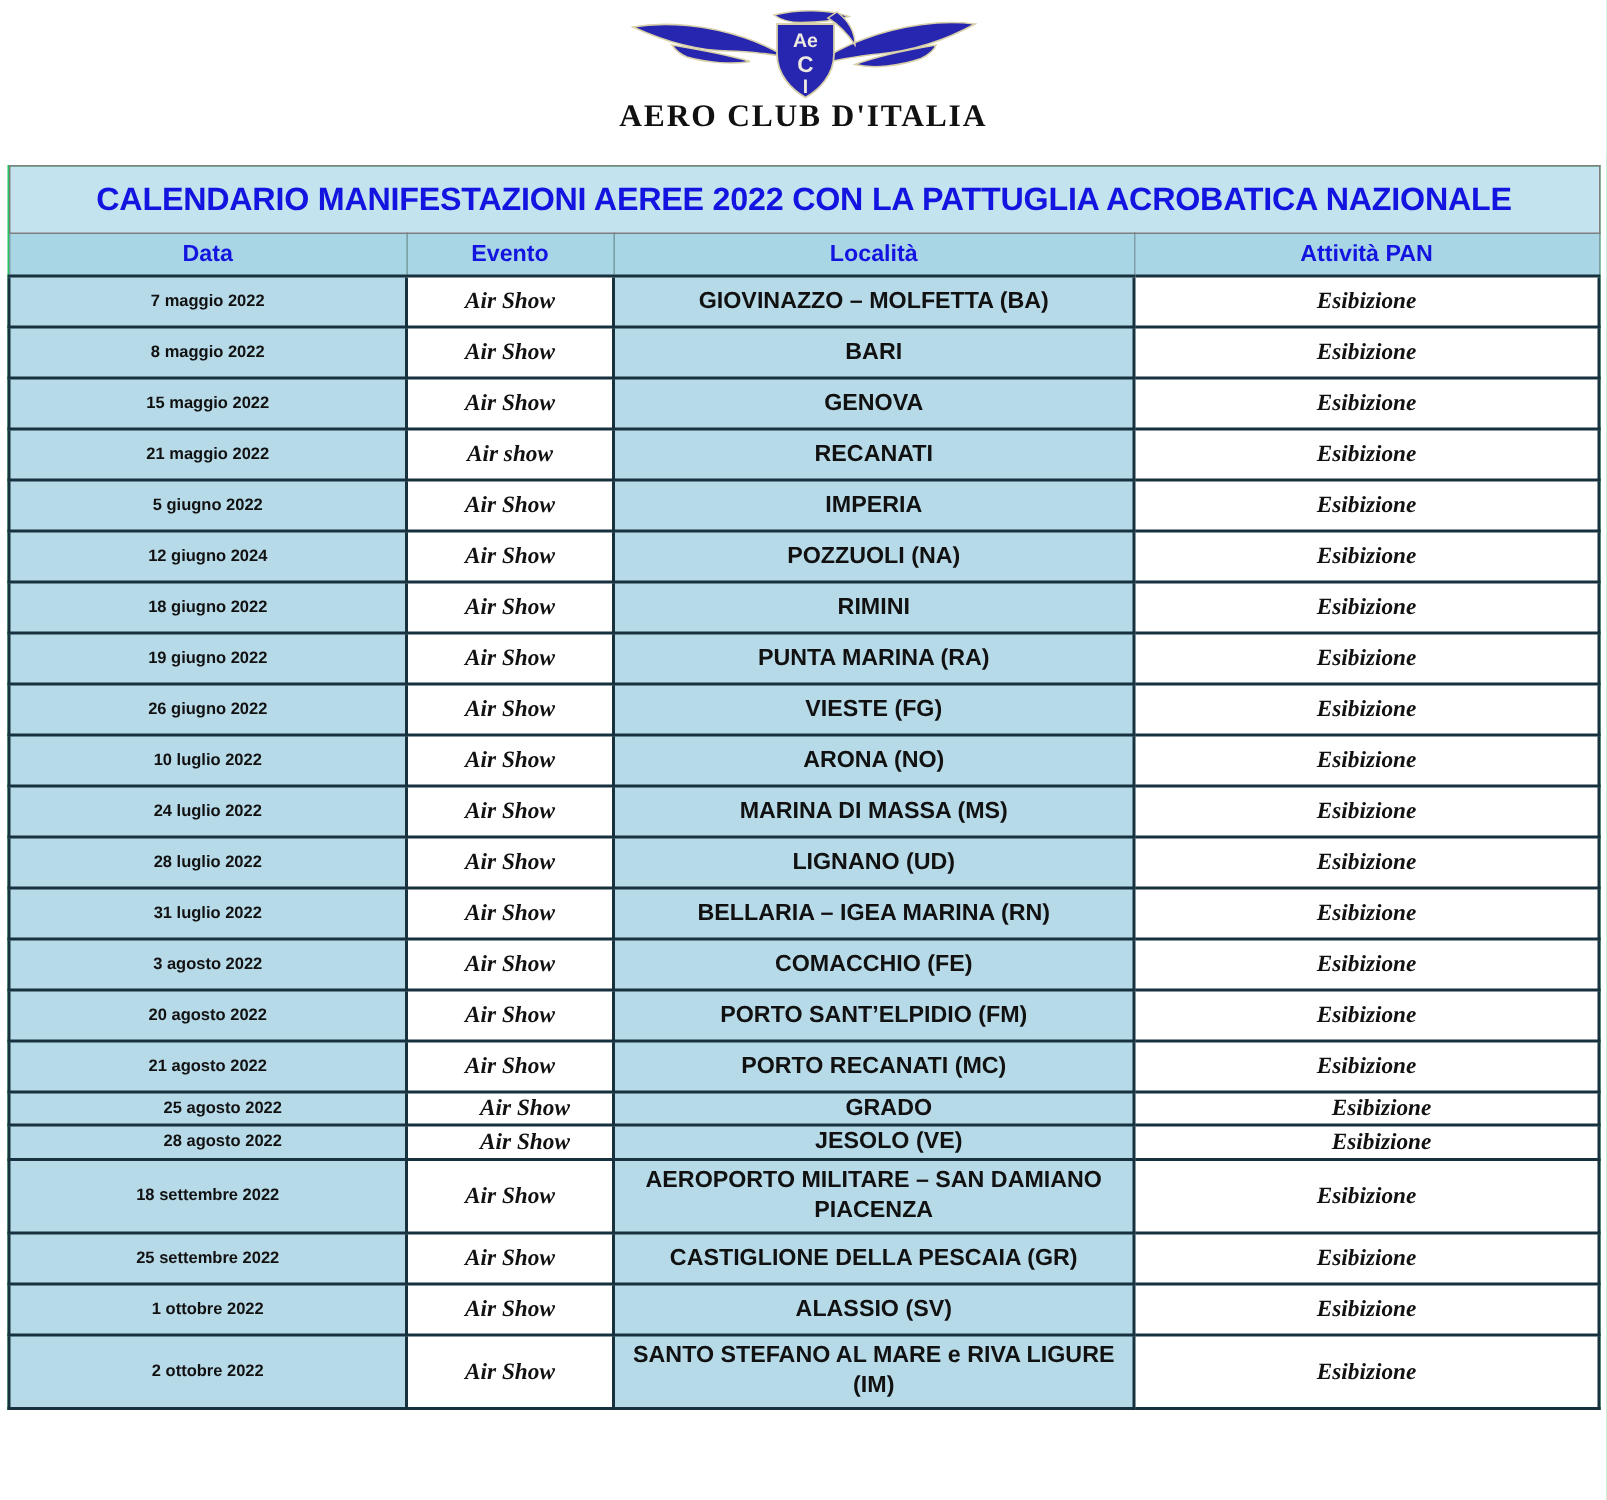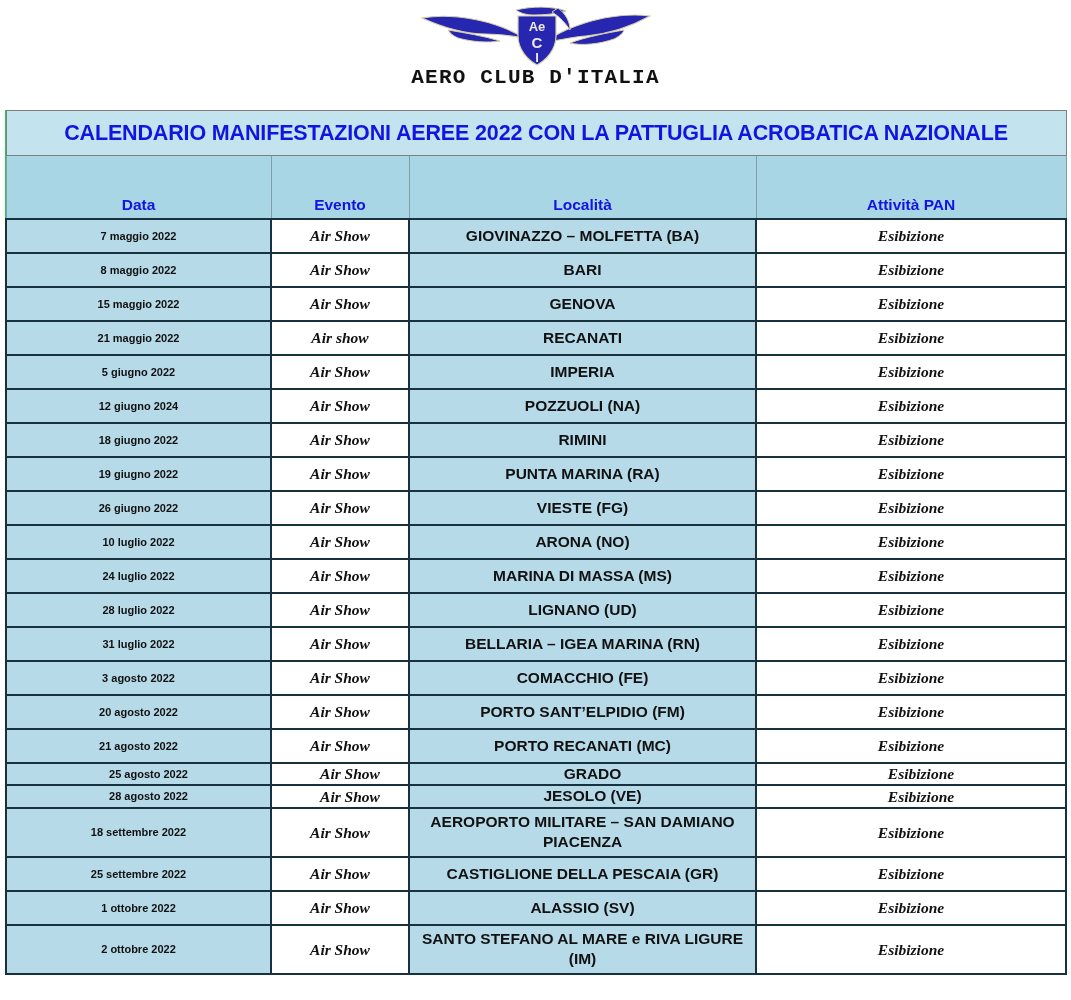--- a/index.html
+++ b/index.html
@@ -30,21 +30,21 @@
     align-items: center;
     justify-content: flex-start;
   }
   .logo-mark {
     width: 232px;
     height: 66px;
     position: relative;
     display: block;
   }
   .logo-caption {
-    font-family: Liberation Mono, monospace;
+    font-family: Liberation Serif, serif;
     font-weight: bold;
     font-size: 21px;
     letter-spacing: 1.2px;
     color: #111111;
     line-height: 1;
     margin-top: 1px;
   }
 
   
   .cal-wrap {
@@ -99,21 +99,20 @@
     border-left: 1px solid #7f9ea8 !important;
     border-right: 1px solid #7f9ea8 !important;
   }
   .hdr-text {
     display: block;
     color: #1414e0;
     font-family: "Liberation Sans", sans-serif;
     font-weight: bold;
     font-size: 15.5px;
     line-height: 27px;
-    margin-top: 35px;
   }
 
   
   tr.row td {
     border-top: 2px solid #17313f;
     border-bottom: 2px solid #17313f;
     border-left: 2px solid #17313f;
     border-right: 2px solid #17313f;
   }
   td.shaded { background: #b7dae8; }

